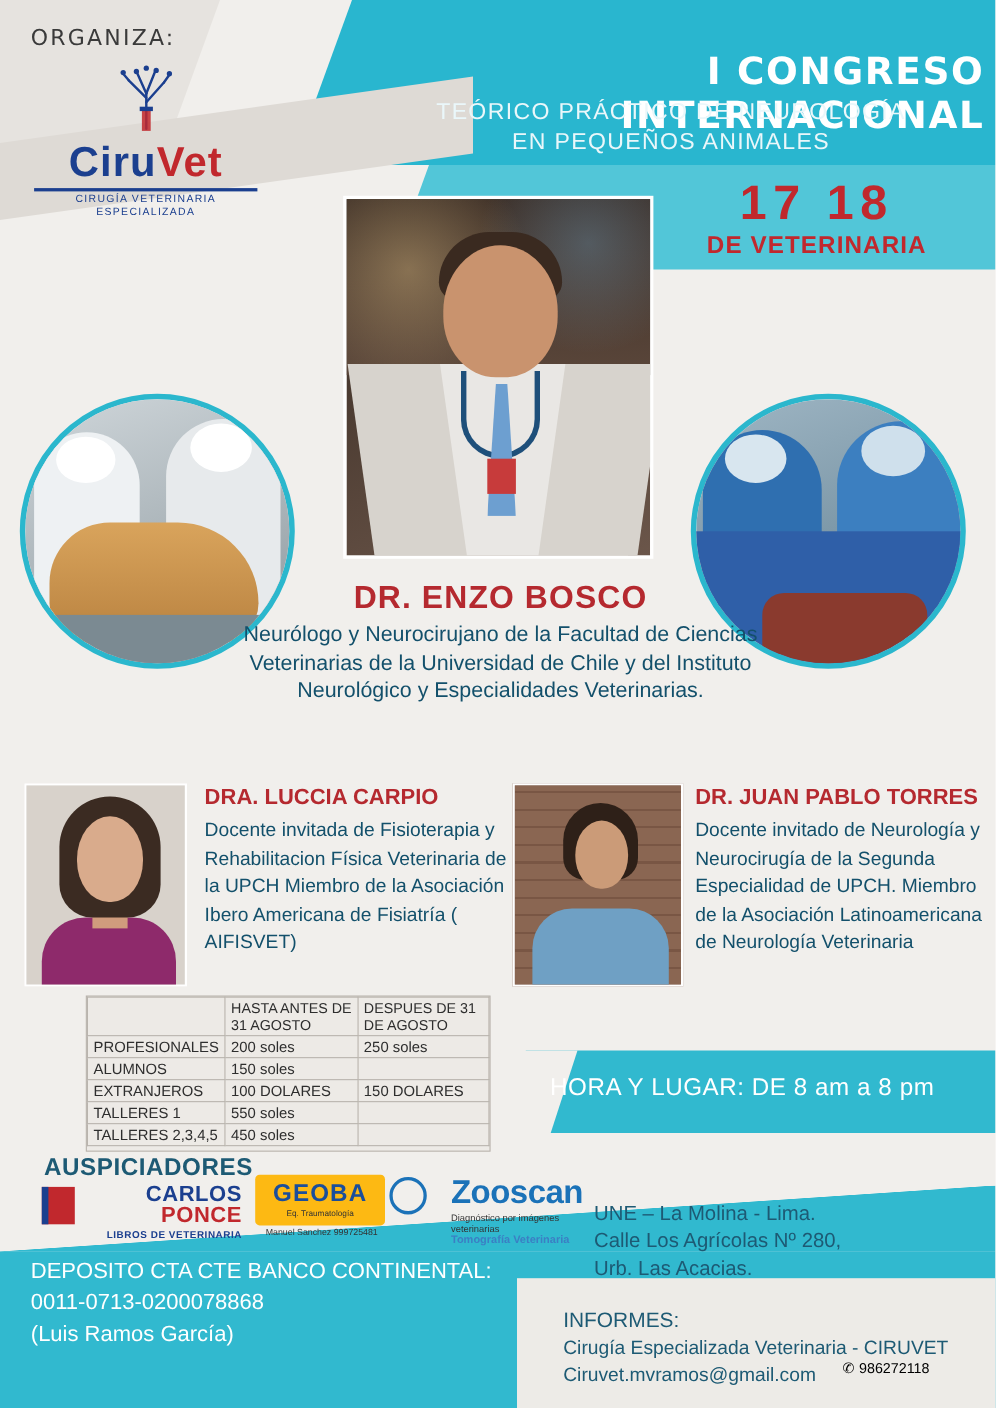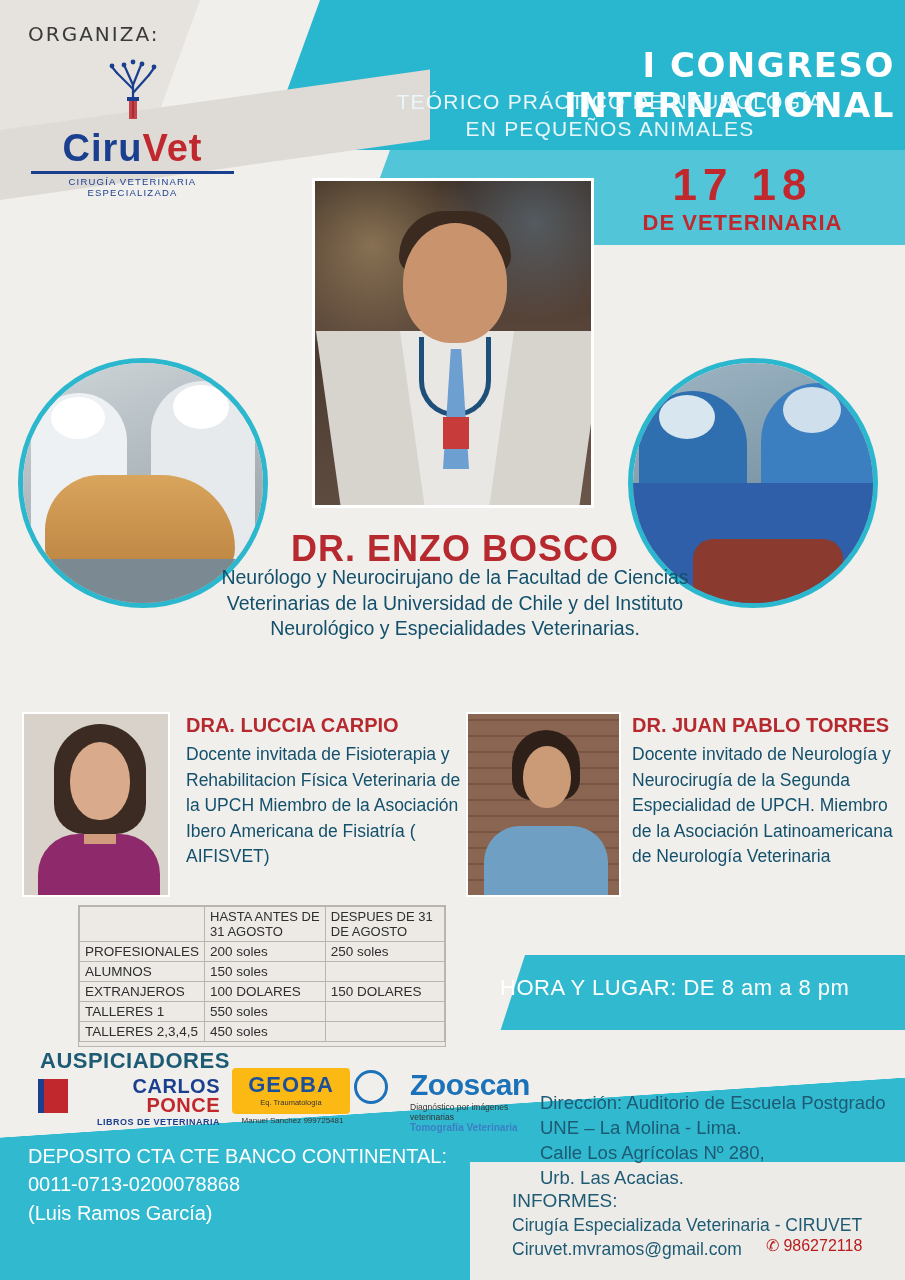--- a/index.html
+++ b/index.html
@@ -180,21 +180,21 @@
   .cr-drape { position: absolute; top: 120px; left: -10px; width: 270px; height: 140px; background: #2f5fa8; }
   .cr-surg-a { position: absolute; top: 28px; left: 6px; width: 108px; height: 160px; background: #2f6fb0; border-radius: 54px 54px 0 0; }
   .cr-surg-b { position: absolute; top: 20px; left: 128px; width: 116px; height: 170px; background: #3c7fc0; border-radius: 58px 58px 0 0; }
   .cr-cap-a { position: absolute; top: 32px; left: 26px; width: 56px; height: 44px; background: #d8e6ef; border-radius: 50%; }
   .cr-cap-b { position: absolute; top: 24px; left: 150px; width: 58px; height: 46px; background: #cfe0ec; border-radius: 50%; }
   .cr-field { position: absolute; top: 176px; left: 60px; width: 150px; height: 74px; background: #8a3a2e; border-radius: 20px; }
 
   
   .sp1-name {
     position: absolute; top: 528px; left: 230px; width: 450px; text-align: center;
-    color: #b5292f; font-size: 36px; font-weight: bold; letter-spacing: 1px;
+    color: #b5292f; font-size: 29px; font-weight: bold; letter-spacing: 1px;
   }
   .sp1-bio {
     position: absolute; top: 565px; left: 200px; width: 510px; text-align: center;
     color: #13506b; font-size: 19.5px; line-height: 1.32;
   }
 
   
   .sp2-photo {
     position: absolute; top: 712px; left: 22px; width: 148px; height: 185px;
     border: 2px solid #ffffff; overflow: hidden; background: #d8d2cb;
@@ -289,21 +289,21 @@
   .informes-title {
     position: absolute; top: 1190px; left: 512px;
     color: #1d5a74; font-size: 19px;
   }
   .informes-body {
     position: absolute; top: 1214px; left: 512px; width: 390px;
     color: #1d5a74; font-size: 17.5px; line-height: 1.35;
   }
   .phone {
     position: absolute; top: 1236px; left: 766px;
-    color: #b91c1c; font-size: 16px;
+    color: #000000; font-size: 13px;
   }
   .phone-icon { display: inline-block; margin-right: 4px; }
 </style>
 </head>
 <body>
 
 <div class="poster">
 
   <div class="grey-left"></div>
   <div class="teal-top"></div>
@@ -442,21 +442,20 @@
           <td>TALLERES 2,3,4,5</td>
           <td>450 soles</td>
           <td></td>
         </tr>
       </tbody>
     </table>
   </div>
 
   <div class="hora">HORA Y LUGAR: DE 8 am a 8 pm</div>
   <div class="direccion">
-    <div>Dirección: Auditorio de Escuela Postgrado</div>
     <div>UNE – La Molina - Lima.</div>
     <div>Calle Los Agrícolas Nº 280,</div>
     <div>Urb. Las Acacias.</div>
   </div>
 
   <div class="ausp-title">AUSPICIADORES</div>
 
   <div class="spon-cp">
     <div class="cp-book"></div>
     <div style="margin-left:36px;text-align:right;">

